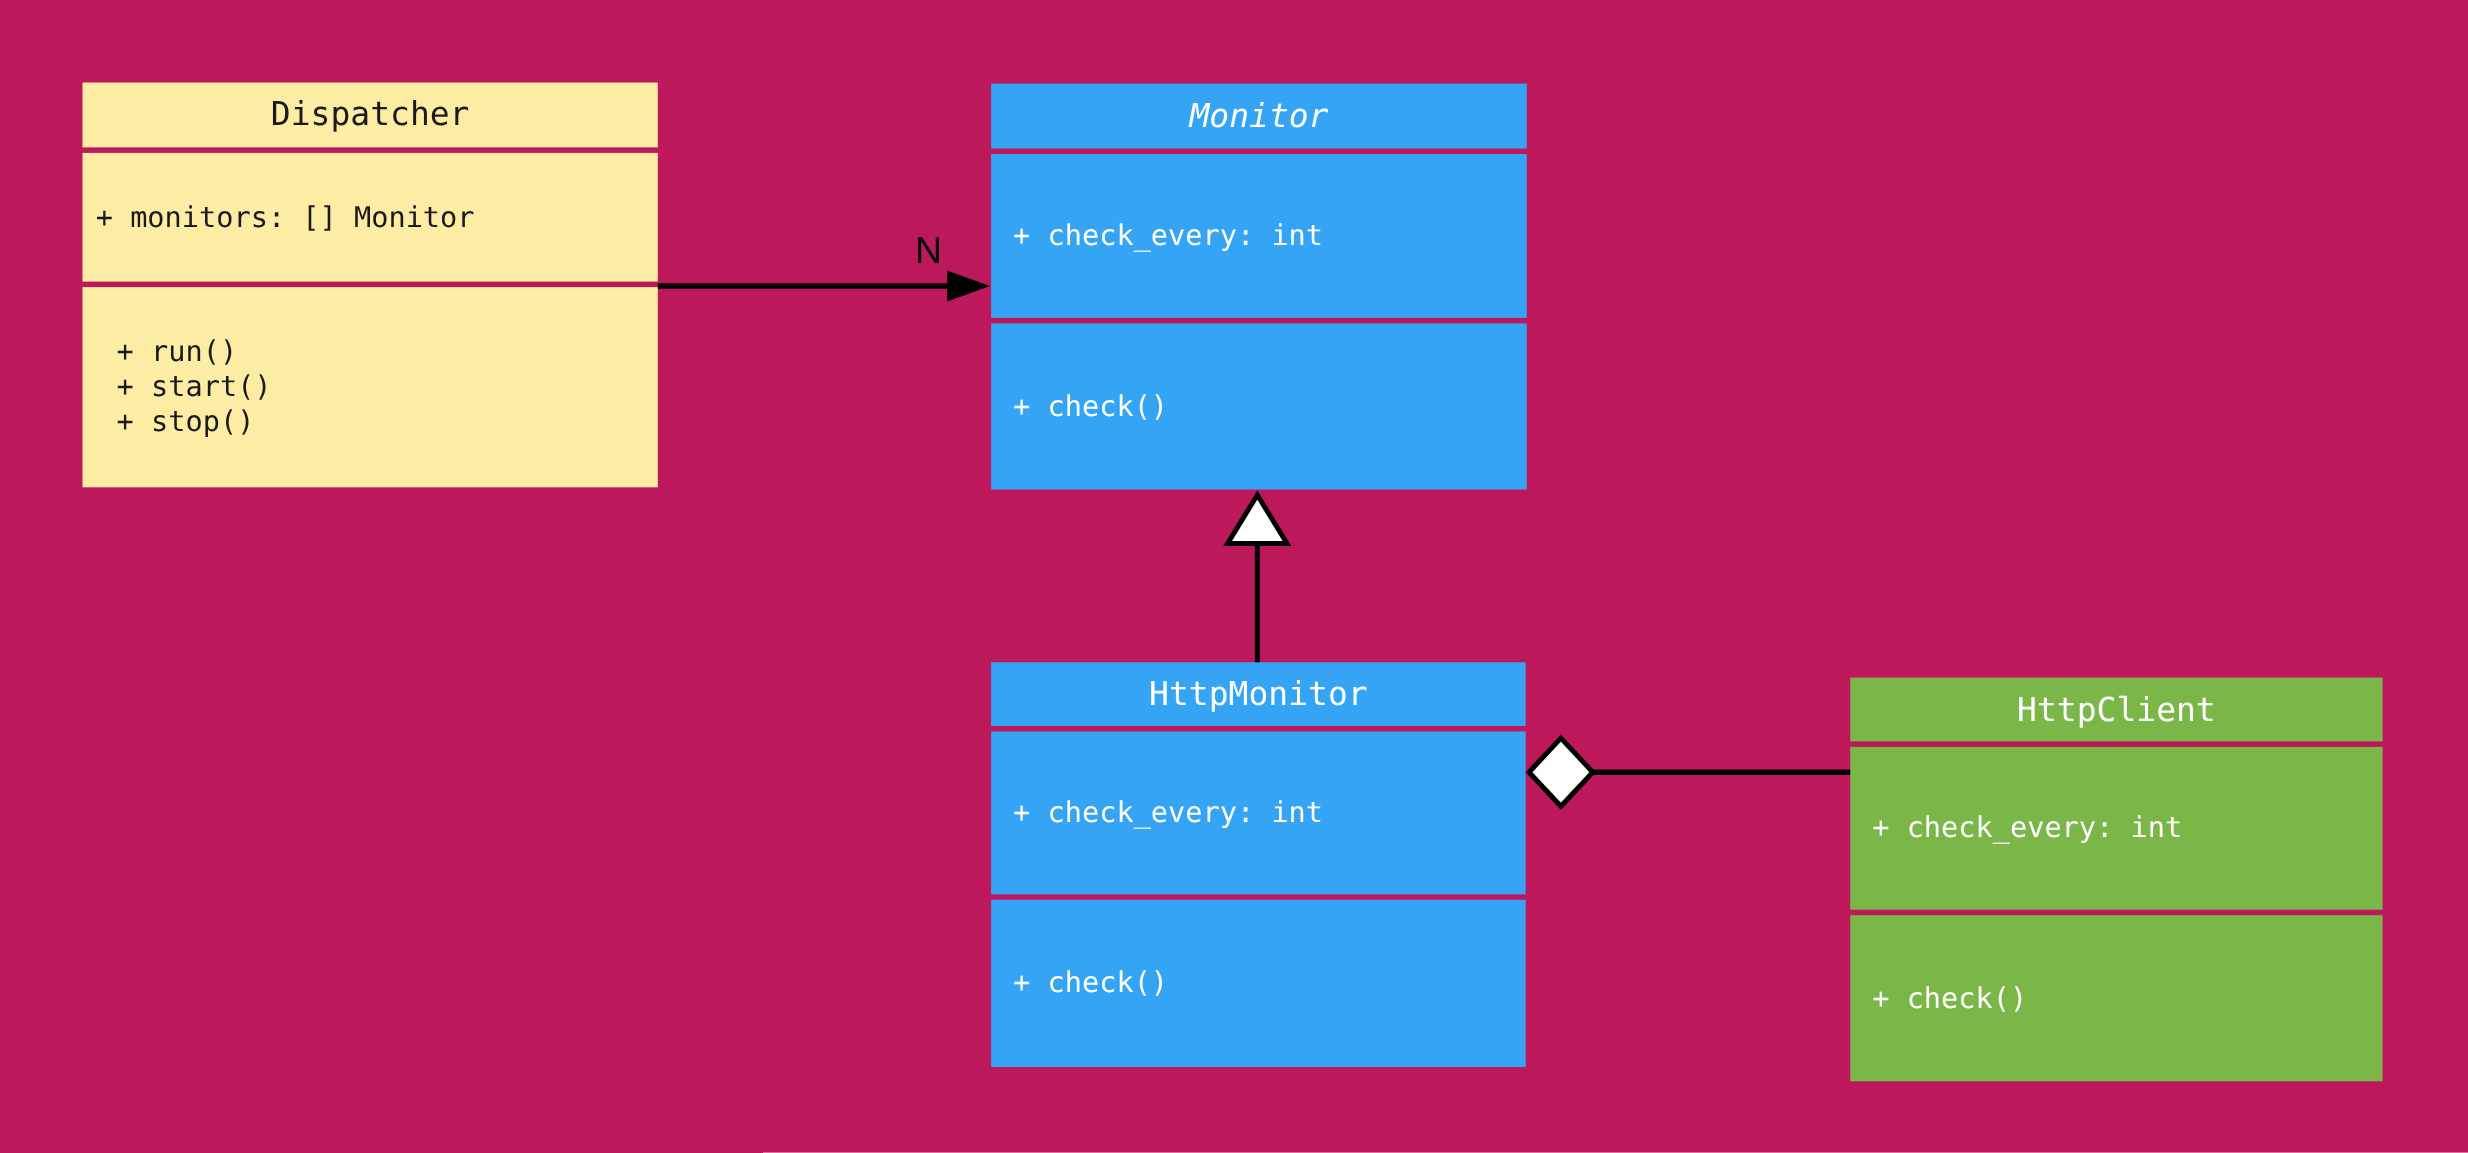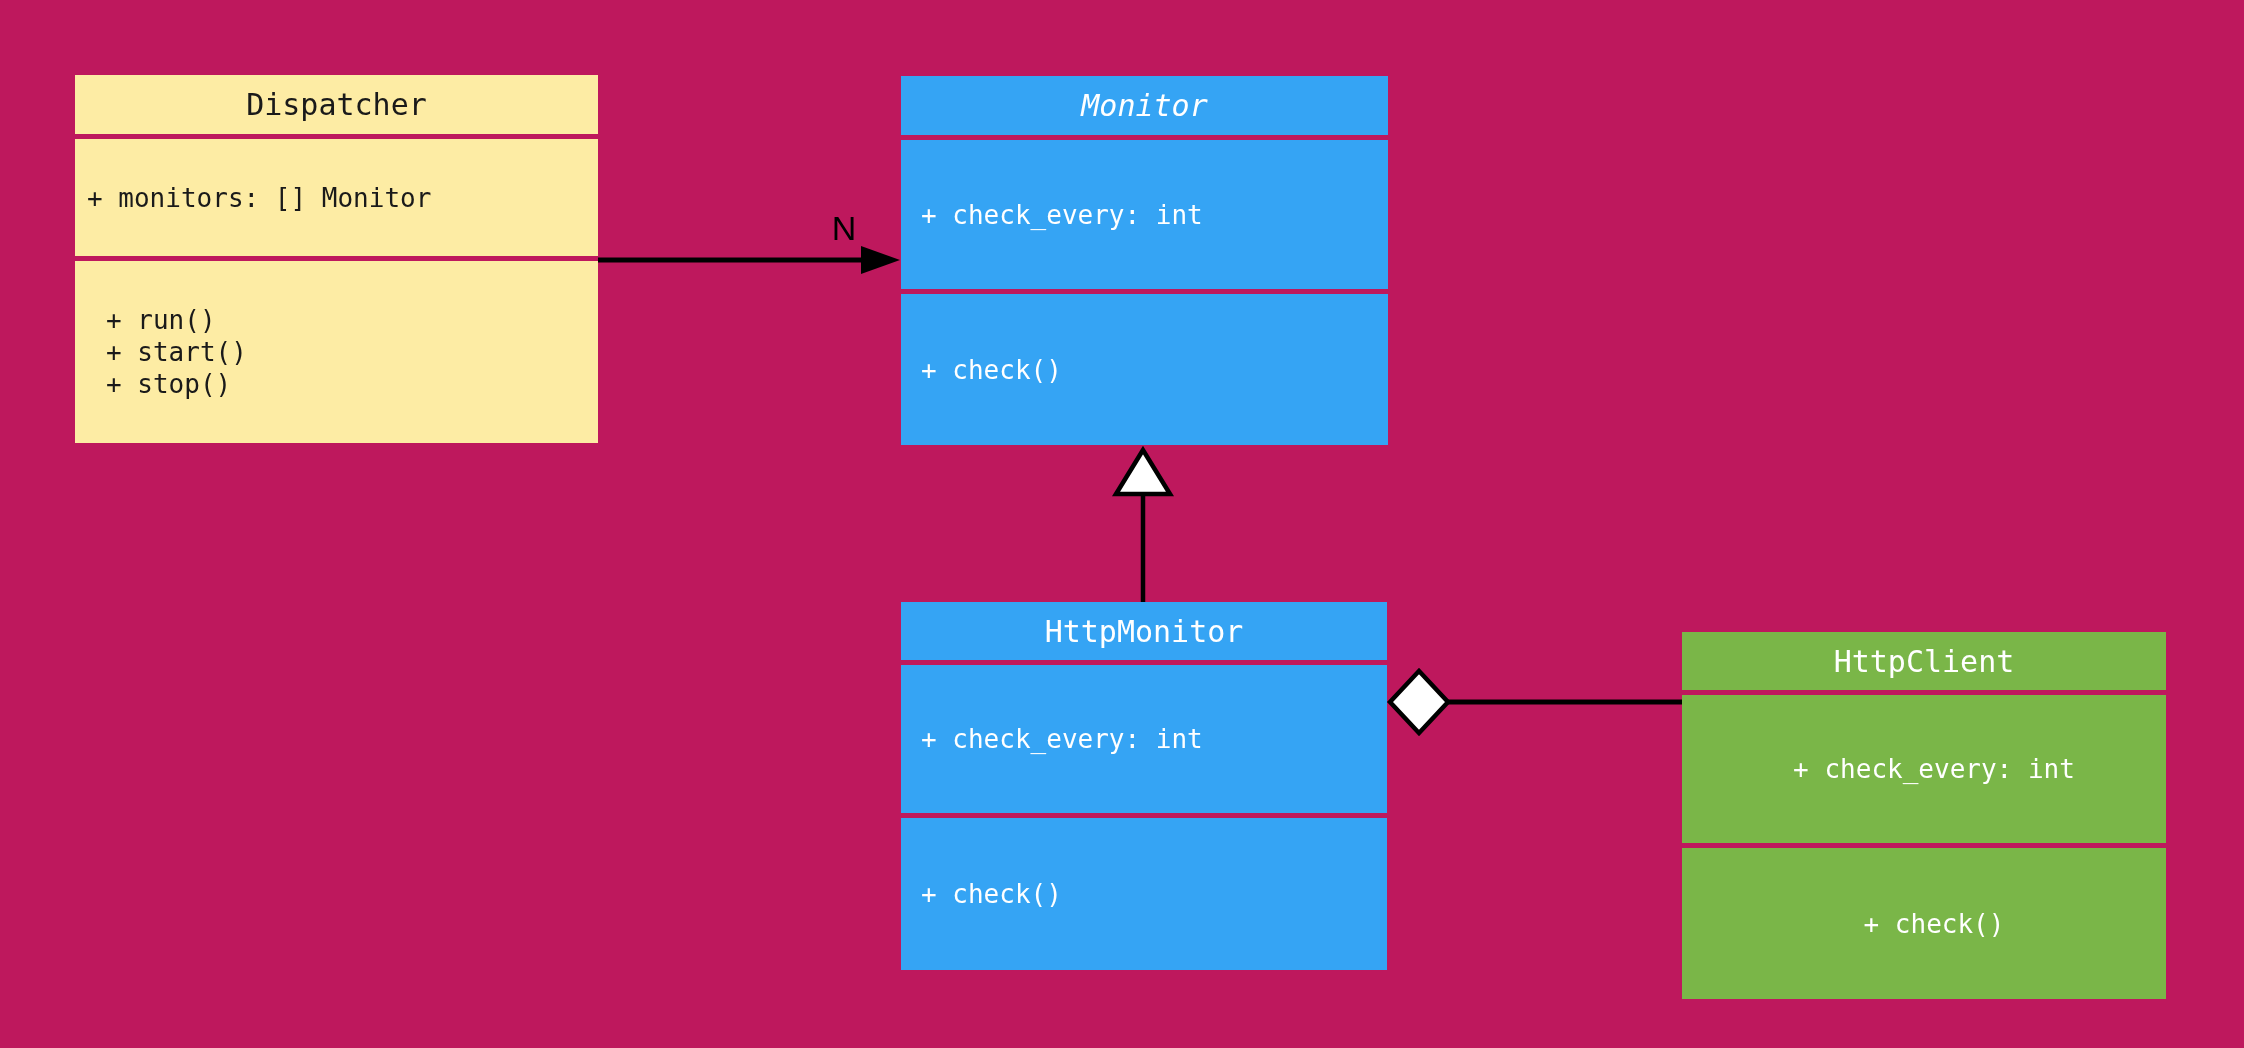--- a/index.html
+++ b/index.html
@@ -49,21 +49,21 @@
   #box-monitor { left: 901px; top: 76px; width: 487px; height: 369px; }
   #box-monitor .title { height: 59px; font-style: italic; }
   #box-monitor .attrs { height: 149px; }
 
   
   #box-httpmonitor { left: 901px; top: 602px; width: 486px; height: 368px; }
   #box-httpmonitor .title { height: 58px; }
   #box-httpmonitor .attrs { height: 148px; }
 
   
-  #box-httpclient { left: 1682px; top: 632px; width: 484px; height: 367px; text-align: center; }
+  #box-httpclient { left: 1682px; top: 616px; width: 484px; height: 367px; }
   #box-httpclient .title { height: 58px; }
   #box-httpclient .attrs { height: 148px; }
 
   .assoc-label {
     position: absolute;
     left: 818px;
     top: 209px;
     width: 52px;
     text-align: center;
     font-family: "Liberation Sans", sans-serif;

